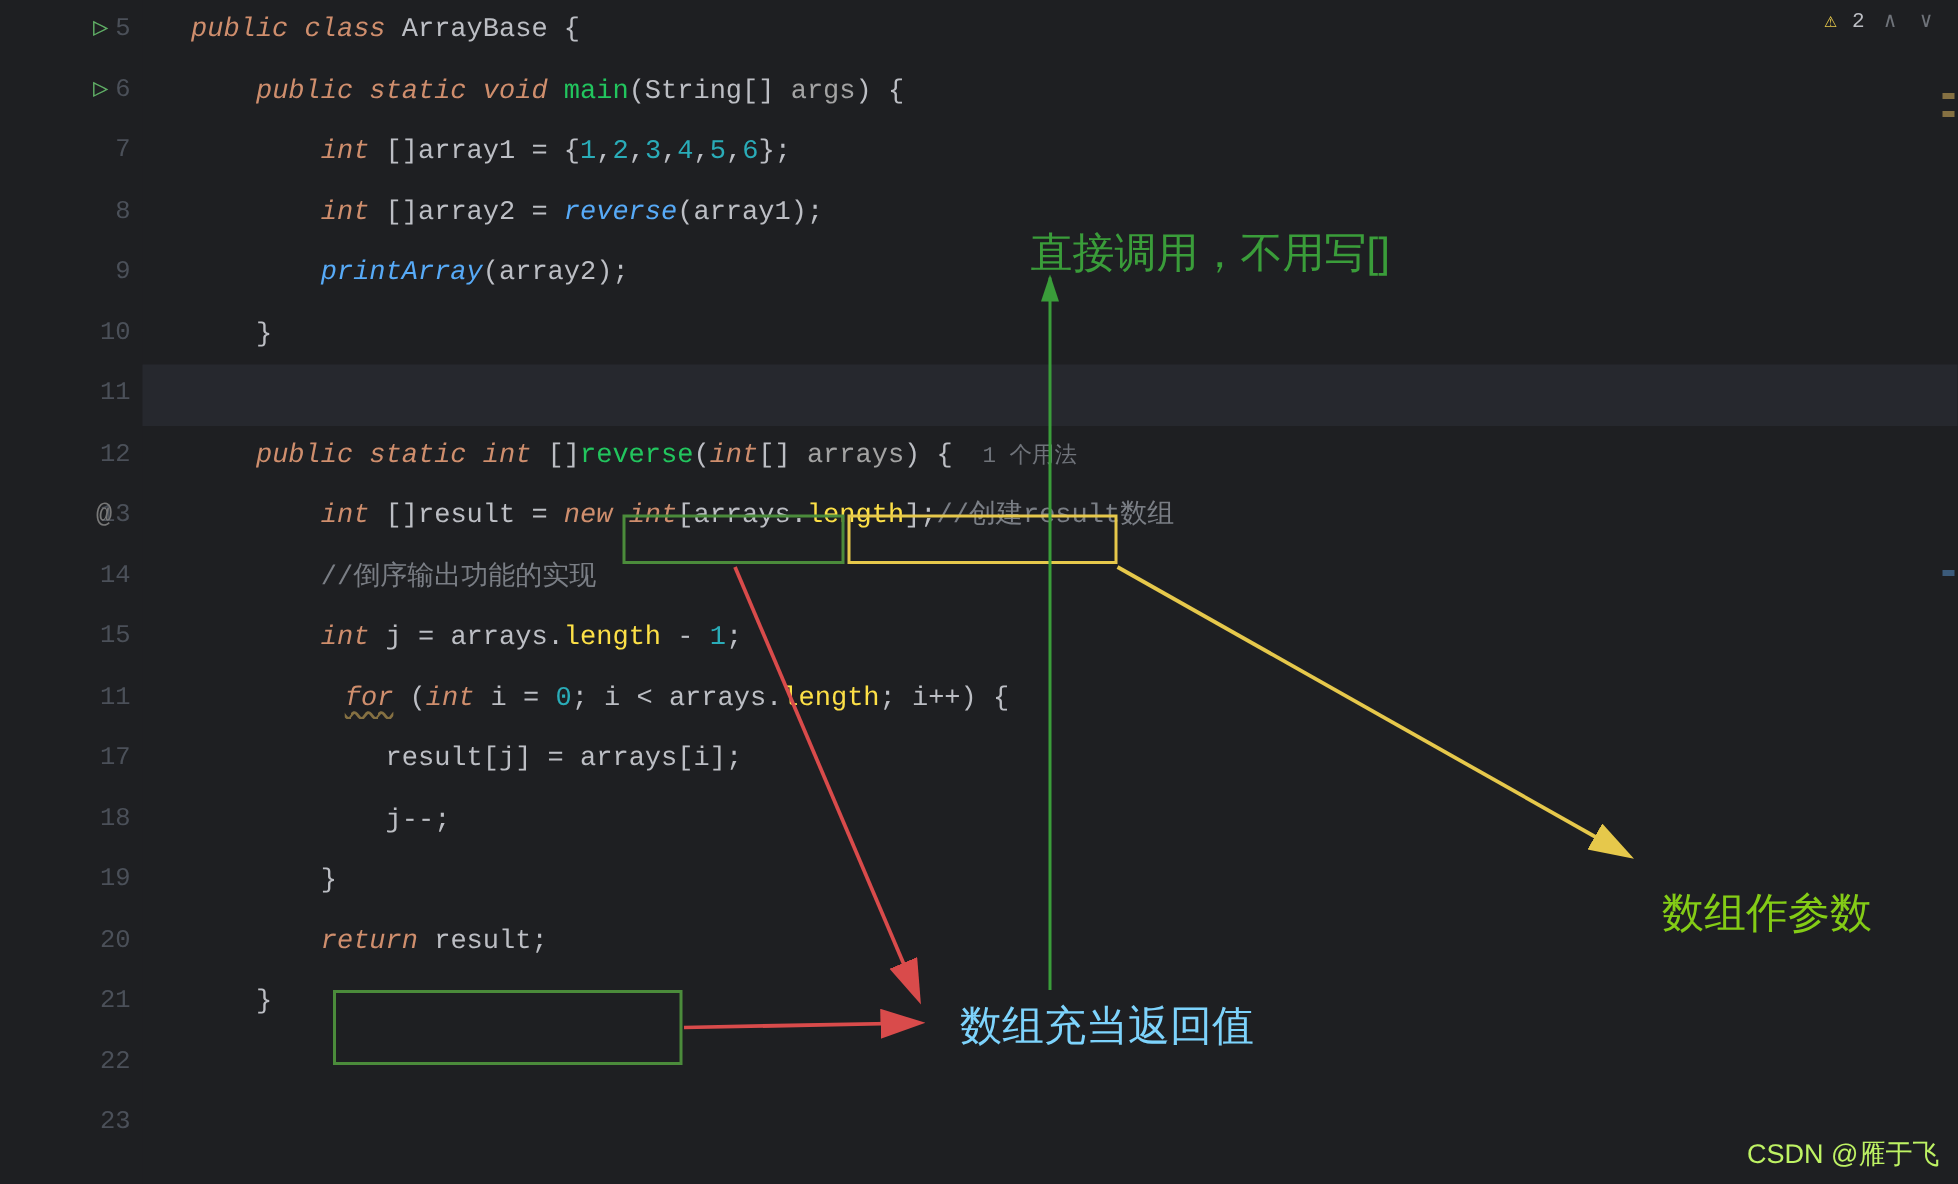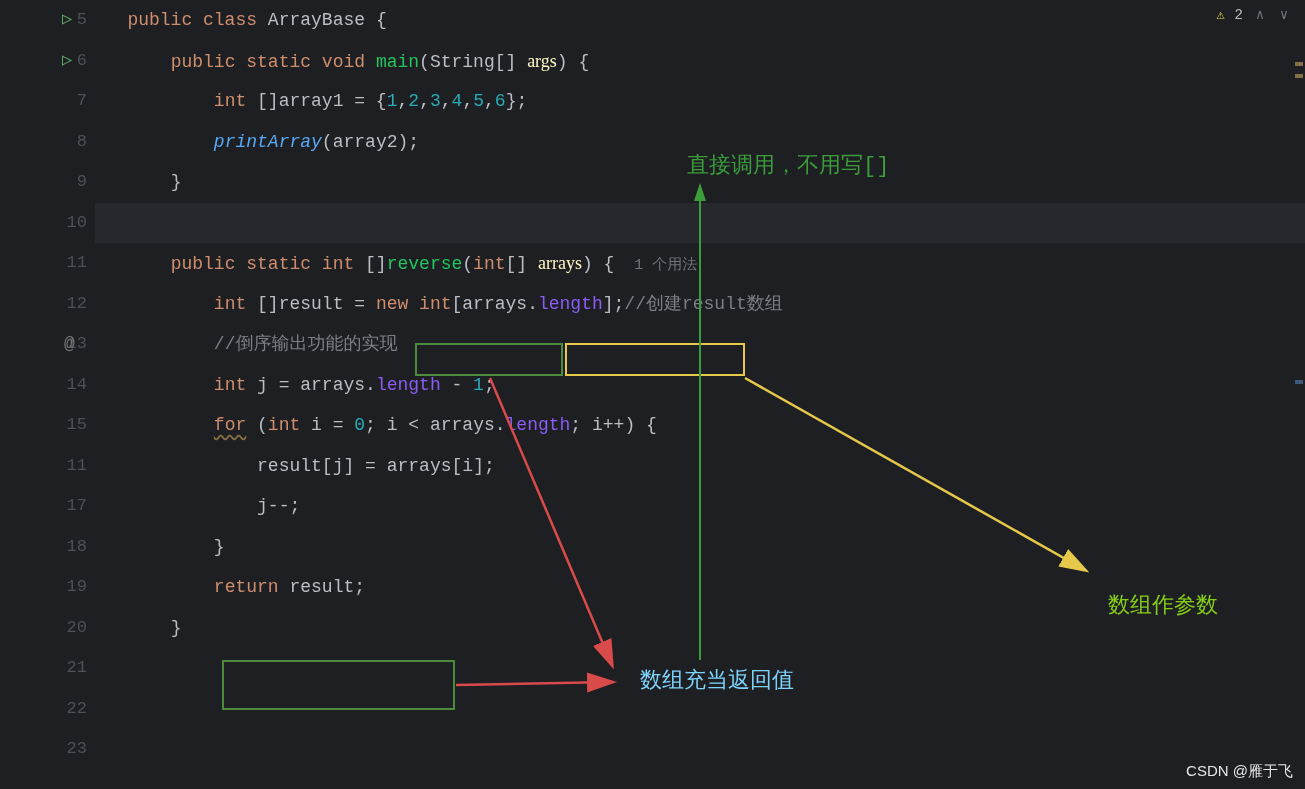--- a/index.html
+++ b/index.html
@@ -50,29 +50,29 @@
 }
 .code-line {
   height: 40.5px;
   line-height: 40.5px;
   white-space: pre;
   position: relative;
 }
 .highlight-line {
   background: #26282e;
 }
-.kw { color: #cf8e6d; }
+.kw { color: #cf8e6d; font-style: italic; }
 .method { color: #22c55e; }
 .method-italic { color: #57aaf7; font-style: italic; }
 .num { color: #2aacb8; }
 .comment { color: #7a7e85; }
-.param { color: #fef9c3; font-family: Liberation Serif, serif; }
-.field { color: #8b5cf6; }
+.param { color: #a3a3a3; }
+.field { color: #fde047; }
 .hint { color: #6f737a; font-size: 15px; text-align: right; }
-.underline { text-decoration: underline wavy #857042; text-underline-offset: 4px; }
+.underline { text-decoration: underline wavy #857042; text-underline-offset: 4px; margin-left: 16px; }
 
 .annotation-box-green1 {
   position: absolute;
   border: 2px solid #4b8b3b;
   left: 415px; top: 343px;
   width: 148px; height: 33px;
   pointer-events: none;
 }
 .annotation-box-yellow {
   position: absolute;
@@ -83,22 +83,22 @@
 }
 .annotation-box-green2 {
   position: absolute;
   border: 2px solid #4b8b3b;
   left: 222px; top: 660px;
   width: 233px; height: 50px;
   pointer-events: none;
 }
 .label {
   position: absolute;
-  font-family: Liberation Mono, monospace;
-  font-size: 22px;
+  font-family: Liberation Sans, sans-serif;
+  font-size: 28px;
 }
 .label-g1 { color: #3a9d3a; left: 687px; top: 150px; }
 .label-g2 { color: #7dd3fc; left: 640px; top: 665px; }
 .label-y { color: #84cc16; left: 1108px; top: 590px; }
 .svg-overlay {
   position: absolute;
   top: 0; left: 0;
   width: 1305px; height: 789px;
   pointer-events: none;
 }
@@ -120,22 +120,22 @@
   width: 12px; height: 100%;
 }
 .marker { position: absolute; right: 2px; width: 8px; height: 4px; }
 .m-warn { background: #857042; }
 .m-info { background: #3b5a7a; }
 
 .watermark {
   position: absolute;
   right: 12px;
   bottom: 8px;
-  color: #e5e5e5;
-  font-size: 15px;
+  color: #bef264;
+  font-size: 18px;
   font-family: sans-serif;
 }
 </style>
 </head>
 <body>
 
 <div class="editor">
   <div class="gutter">
     <div class="gutter-line"><span>5</span><span class="run-icon">▷</span></div>
     <div class="gutter-line"><span>6</span><span class="run-icon">▷</span></div>
@@ -155,20 +155,21 @@
     <div class="gutter-line"><span>20</span></div>
     <div class="gutter-line"><span>21</span></div>
     <div class="gutter-line"><span>22</span></div>
     <div class="gutter-line"><span>23</span></div>
   </div>
 
   <div class="code-area">
     <div class="code-line">   <span class="kw">public class </span><span>ArrayBase </span><span>{</span></div>
     <div class="code-line">       <span class="kw">public static </span><span class="kw">void </span><span class="method">main</span><span>(</span><span>String</span><span>[] </span><span class="param">args</span><span>) {</span></div>
     <div class="code-line">           <span class="kw">int </span><span>[]</span><span>array1</span><span> = {</span><span class="num">1</span><span>,</span><span class="num">2</span><span>,</span><span class="num">3</span><span>,</span><span class="num">4</span><span>,</span><span class="num">5</span><span>,</span><span class="num">6</span><span>};</span></div>
+    <div class="code-line">           <span class="kw">int </span><span>[]</span><span>array2</span><span> = </span><span class="method-italic">reverse</span><span>(</span><span>array1</span><span>);</span></div>
     <div class="code-line">           <span class="method-italic">printArray</span><span>(</span><span>array2</span><span>);</span></div>
     <div class="code-line">       <span>}</span></div>
     <div class="code-line highlight-line"><span></span></div>
     <div class="code-line">       <span class="kw">public static </span><span class="kw">int</span><span> []</span><span class="method">reverse</span><span>(</span><span class="kw">int</span><span>[] </span><span class="param">arrays</span><span>) { </span><span class="hint"> 1 个用法</span></div>
     <div class="code-line">           <span class="kw">int </span><span>[]</span><span>result</span><span> = </span><span class="kw">new </span><span class="kw">int</span><span>[</span><span>arrays</span><span>.</span><span class="field">length</span><span>];</span><span class="comment">//创建result数组</span></div>
     <div class="code-line">           <span class="comment">//倒序输出功能的实现</span></div>
     <div class="code-line">           <span class="kw">int </span><span>j</span><span> = </span><span>arrays</span><span>.</span><span class="field">length</span><span> - </span><span class="num">1</span><span>;</span></div>
     <div class="code-line">           <span class="kw underline">for</span><span> (</span><span class="kw">int </span><span>i</span><span> = </span><span class="num">0</span><span>; </span><span>i</span><span> &lt; </span><span>arrays</span><span>.</span><span class="field">length</span><span>; </span><span>i</span><span>++) {</span></div>
     <div class="code-line">               <span>result</span><span>[</span><span>j</span><span>] = </span><span>arrays</span><span>[</span><span>i</span><span>];</span></div>
     <div class="code-line">               <span>j</span><span>--;</span></div>

